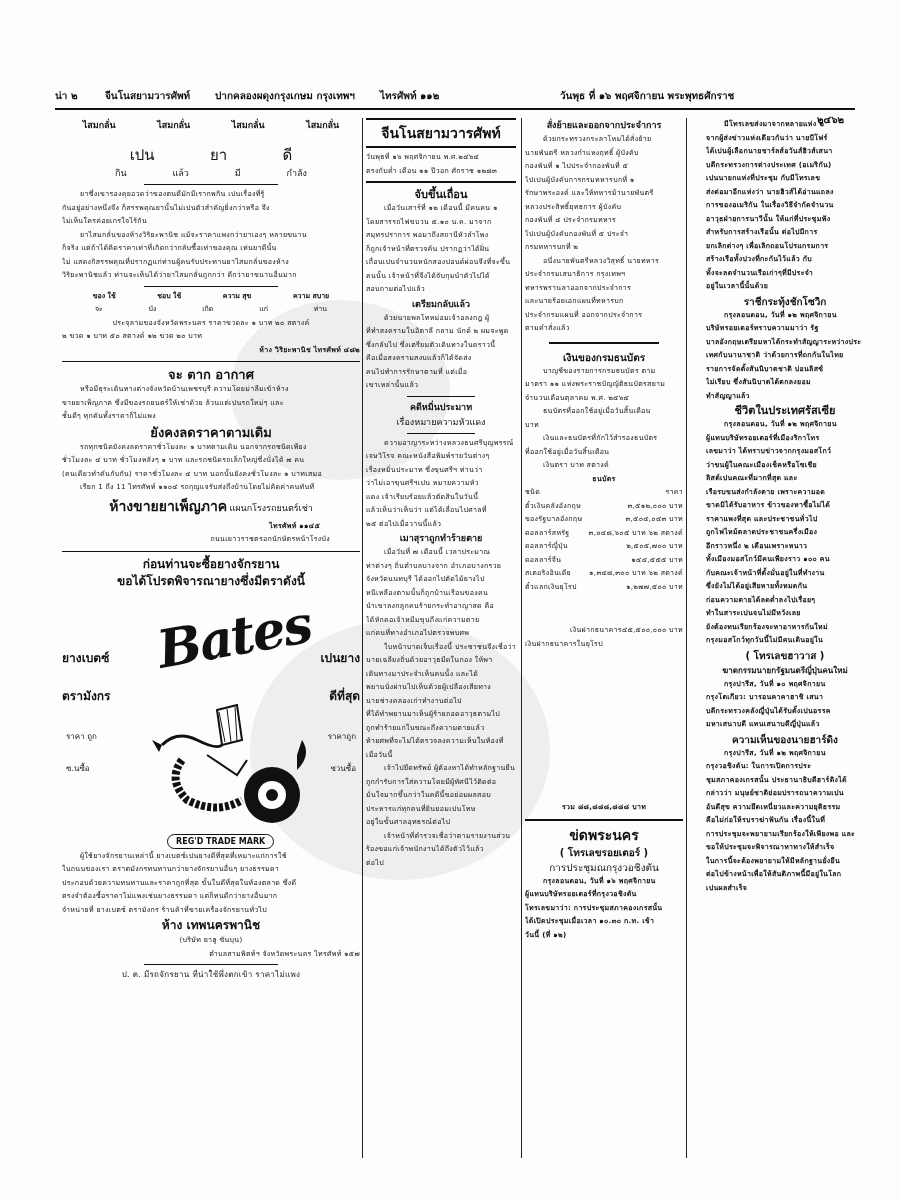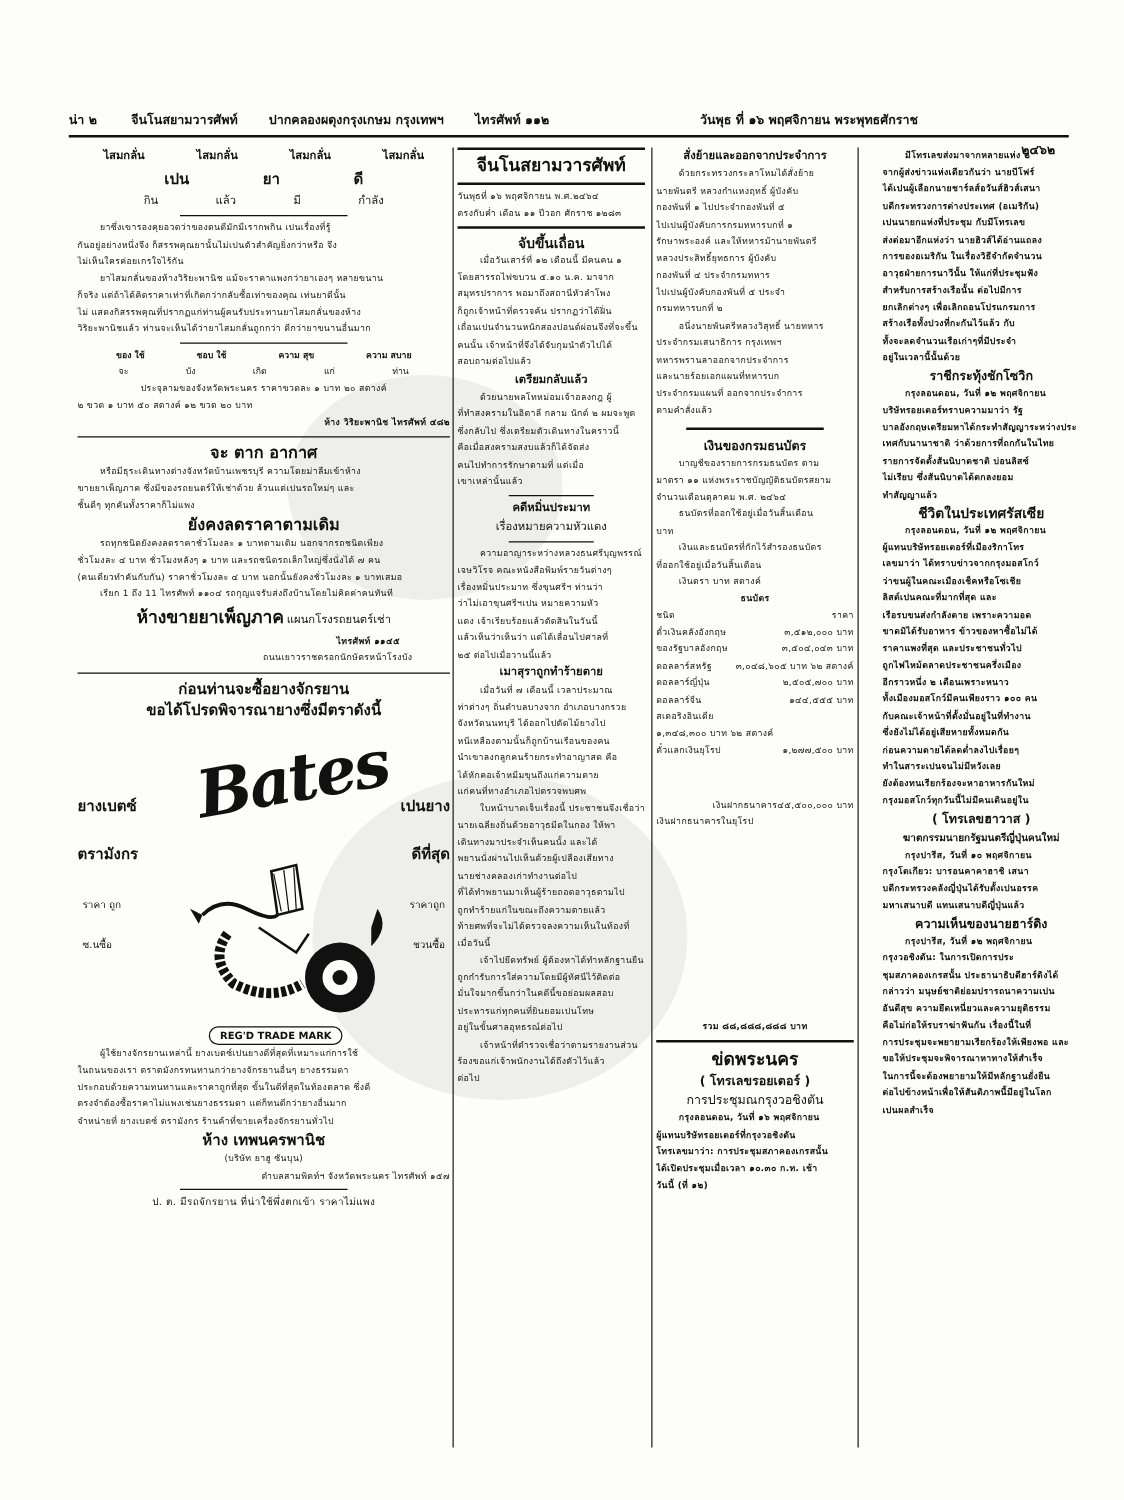--- a/index.html
+++ b/index.html
@@ -58,21 +58,21 @@
   </div>
   <div class="header-rule"></div>
 
   <div class="col" style="left:62px;width:298px;">
     <div class="row4 bold" style="font-size:9px;line-height:14px;">
       <span>ไสมกลั่น</span>
       <span>ไสมกลั่น</span>
       <span>ไสมกลั่น</span>
       <span>ไสมกลั่น</span>
     </div>
-    <div class="row4" style="font-size:12px;font-weight:bold;line-height:22px;padding:0 40px;">
+    <div class="row4" style="font-size:15px;font-weight:normal;line-height:22px;padding:0 40px;margin-top:12px;">
       <span>เปน</span>
       <span>ยา</span>
       <span>ดี</span>
     </div>
     <div class="row4" style="font-size:9px;line-height:15px;padding:0 30px;">
       <span>กิน</span>
       <span>แล้ว</span>
       <span>มี</span>
       <span>กำลัง</span>
     </div>
@@ -267,21 +267,21 @@
           <span>๓,๐๔๘,๖๐๕ บาท ๖๒ สตางค์</span>
         </div>
       <div class="line" style="display:flex;justify-content:space-between;">
           <span>ดอลลาร์ญี่ปุ่น</span>
           <span>๒,๕๐๕,๗๐๐ บาท</span>
         </div>
       <div class="line" style="display:flex;justify-content:space-between;">
           <span>ดอลลาร์จีน</span>
           <span>๑๔๔,๕๕๕ บาท</span>
         </div>
-      <div class="line" style="display:flex;justify-content:space-between;flex-direction:column;">
+      <div class="line" style="display:flex;justify-content:space-between;">
           <span>สเตอริงอินเดีย</span>
           <span>๑,๓๔๘,๓๐๐ บาท ๖๒ สตางค์</span>
         </div>
       <div class="line" style="display:flex;justify-content:space-between;">
           <span>ตั๋วแลกเงินยุโรป</span>
           <span>๑,๒๗๗,๕๐๐ บาท</span>
         </div>
       <div class="line" style="display:flex;justify-content:flex-end;margin-top:30px;">
           <span>เงินฝากธนาคาร</span>
           <span>๔๕,๕๐๐,๐๐๐ บาท</span>

